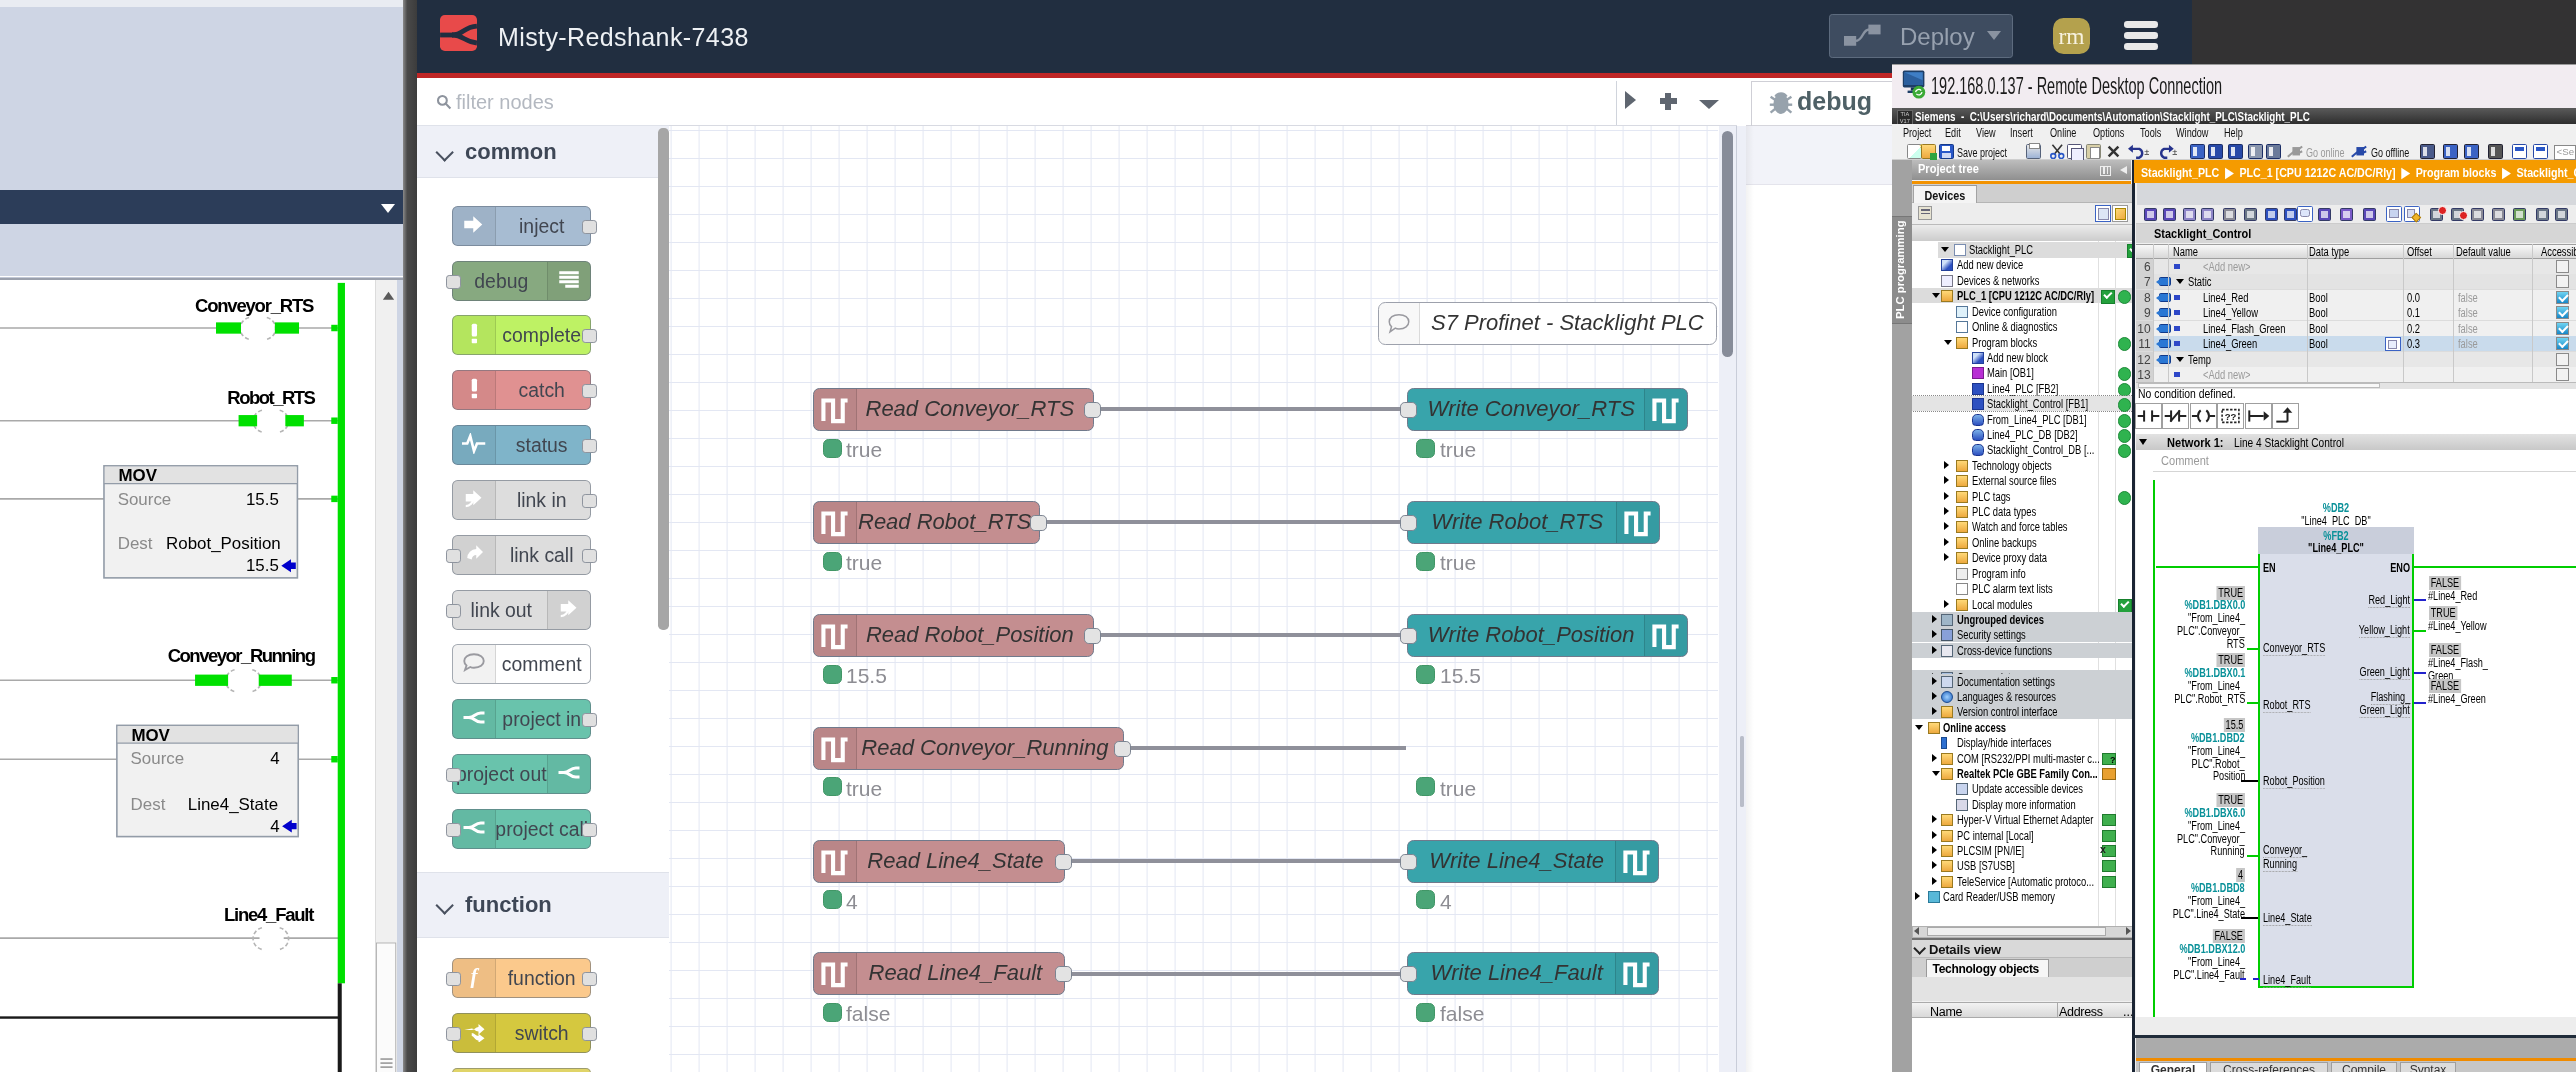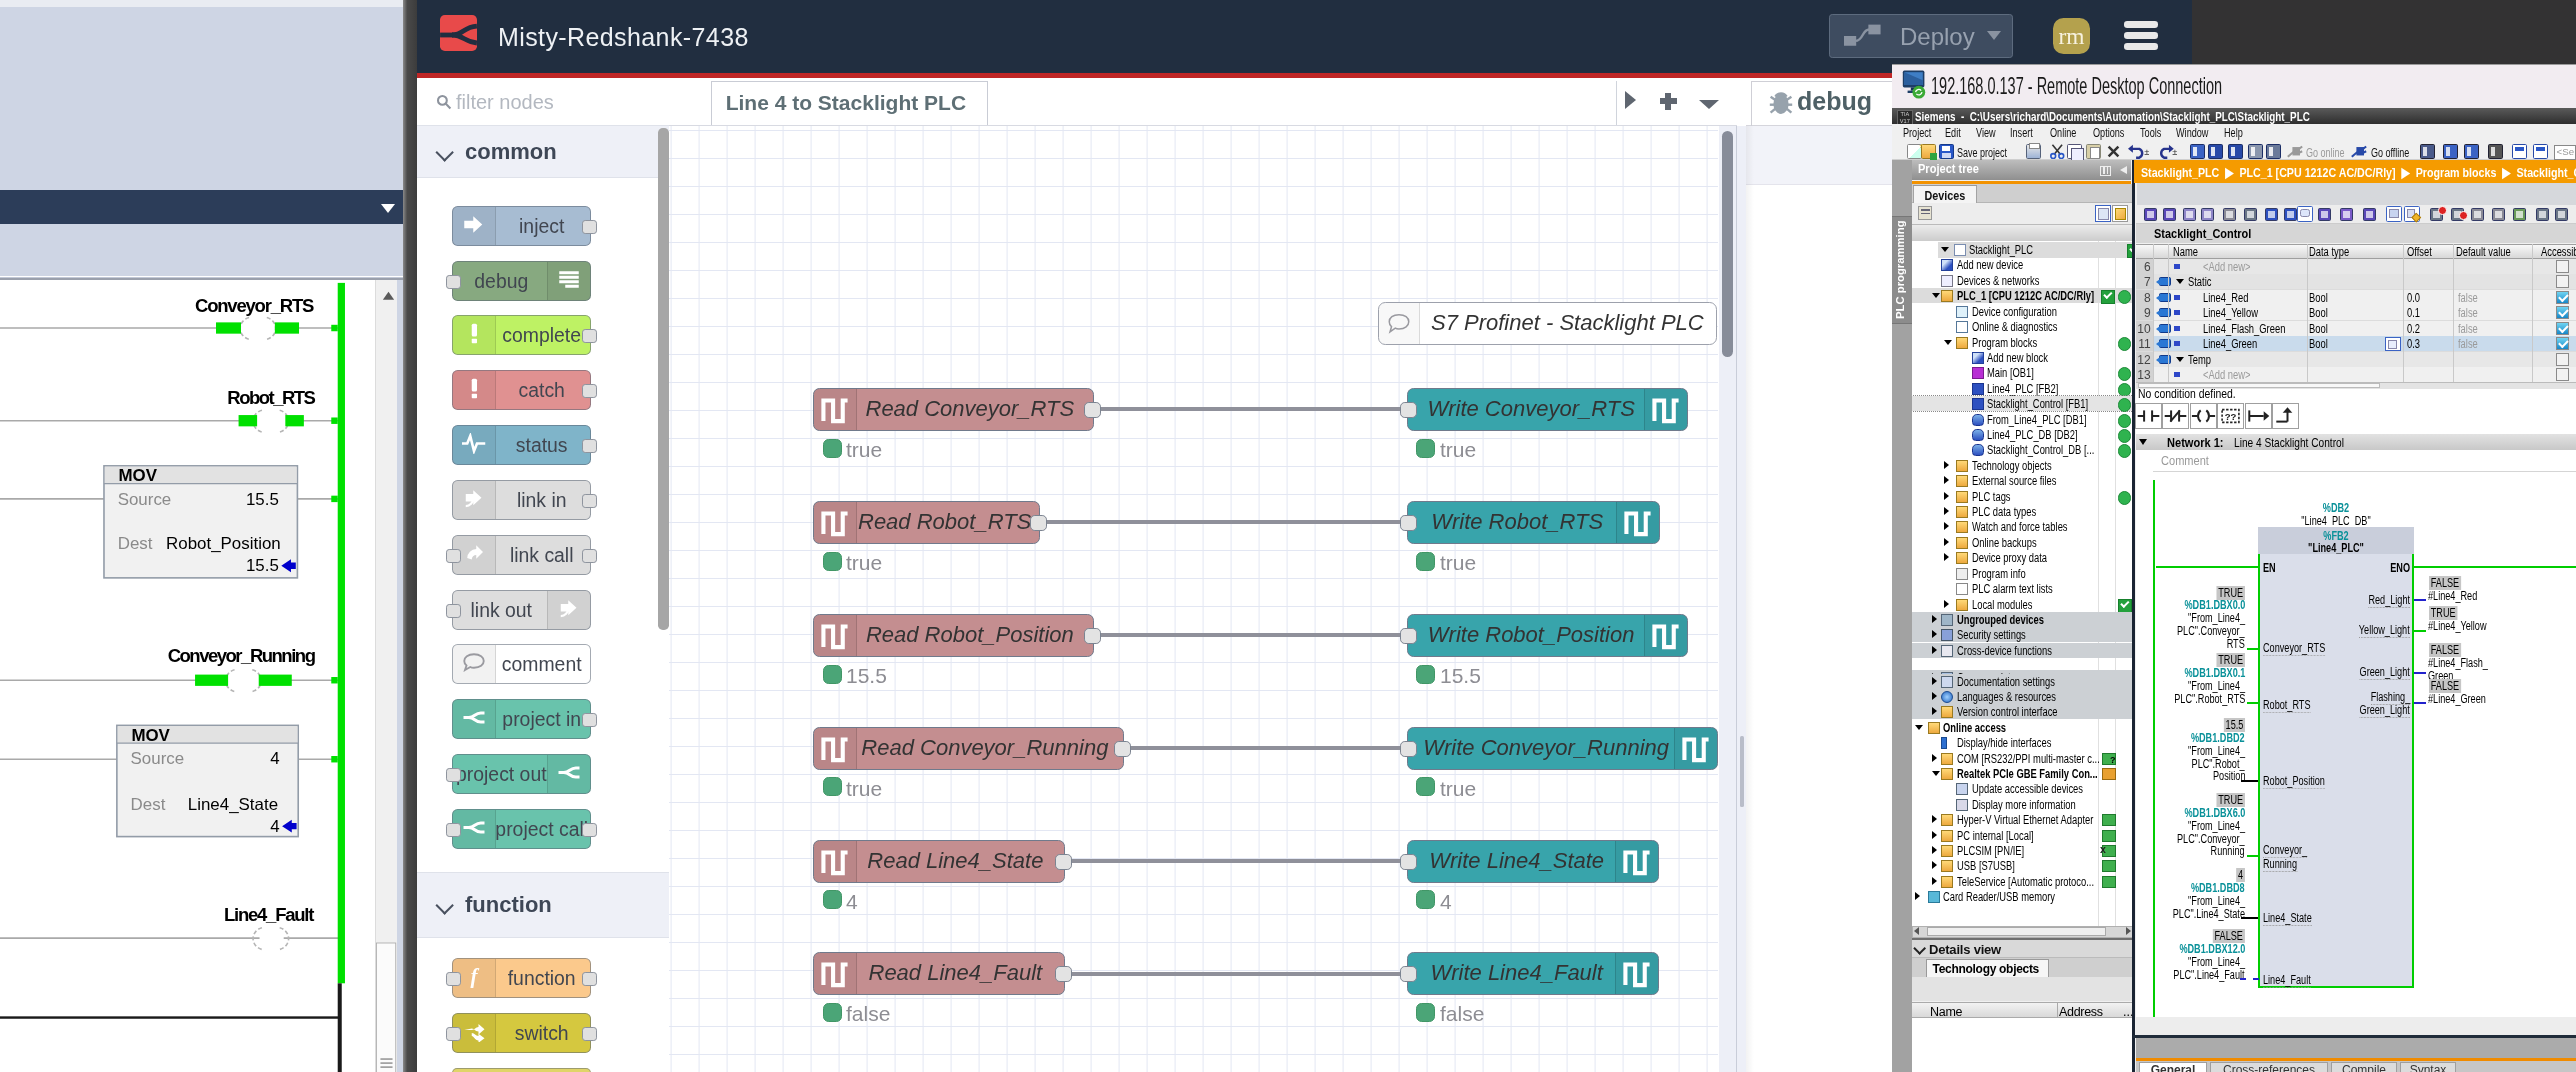--- a/index.html
+++ b/index.html
@@ -456,23 +456,20 @@
             </g>
           </svg></div>
       </div>
 <div class="lbl" style="left:42px;right:1.6px;">switch</div>
 <div class="pport l"></div>
 <div class="pport r"></div>
 </div>
 <div class="abs" style="left:452px;top:1068px;width:139px;height:4.8px;background:#e0d468;border:1.2px solid rgba(90,100,115,0.5);border-bottom:none;border-radius:5.6px 5.6px 0 0;box-sizing:border-box;"></div>
 <div class="abs" style="left:658px;top:128px;width:10.5px;height:502px;background:#a6a6a6;border-radius:4.8px;"></div>
     <div class="abs" id="tabbar"></div>
-<div class="abs" id="tab1">
-      <span>Line 4 to Stacklight PLC</span>
-    </div>
 <div class="abs" style="left:1616px;top:81px;width:0.8px;height:44px;background:#d0d4dc;"></div>
 <div class="abs" style="left:1625px;top:91px;width:0;height:0;border-top:9.7px solid transparent;border-bottom:9.7px solid transparent;border-left:11.3px solid #5f6670;"></div>
 <div class="abs" style="left:1660px;top:98px;width:17px;height:5.6px;background:#5f6670;"></div>
 <div class="abs" style="left:1665px;top:93px;width:5.6px;height:17px;background:#5f6670;"></div>
 <div class="abs" style="left:1699px;top:100px;width:0;height:0;border-left:10.5px solid transparent;border-right:10.5px solid transparent;border-top:9px solid #5f6670;"></div>
 <div class="abs" id="canvas"></div>
 <div class="ccomment" style="left:1378px;top:302px;width:339px;height:43px;">
       <div class="ic">
         <div style="position:absolute;left:8px;top:9px;"><svg width="24" height="23.4" viewBox="0 0 32 30">
             <path d="M16,3 c8,0 13,4 13,9.5 c0,5.5 -5,9.5 -13,9.5 c-2,0 -4,-0.4 -5,-1 l-7,5 2,-7 c-2,-1.6 -3,-4 -3,-6.5 c0,-5.5 5,-9.5 13,-9.5 z" fill="none" stroke="#9a9aa0" stroke-width="2"></path>
@@ -551,29 +548,20 @@
 <div class="stxt" style="left:1440px;top:664px;">15.5</div>
 <div class="wire" style="left:1124px;top:746px;width:282px;"></div>
 <div class="cnode read" style="left:813px;top:727px;width:311px;height:43px;">
       <div class="cicon l">
         <div style="position:absolute;left:6.5px;top:3.2px;"><svg width="29" height="34" viewBox="0 0 24 28">
             <path d="M2,24 L2,7 L10,7 L10,24 L18,24 L18,7 L22,7" stroke="#fff" stroke-width="3.4" fill="none"></path>
           </svg></div>
       </div>
       <div class="lbl" style="top:6.5px;left:44px;right:11.3px;">Read Conveyor_Running</div>
       <div class="cport r"></div>
-    </div>
-<div class="cnode write" style="left:1407px;top:727px;width:311px;height:43px;">
-      <div class="cicon r">
-        <div style="position:absolute;left:6.5px;top:3.2px;"><svg width="29" height="34" viewBox="0 0 24 28">
-            <path d="M2,24 L2,7 L10,7 L10,24 L18,24 L18,7 L22,7" stroke="#fff" stroke-width="3.4" fill="none"></path>
-          </svg></div>
-      </div>
-      <div class="lbl" style="top:6.5px;right:44px;left:11.3px;">Write Conveyor_Running</div>
-      <div class="cport l"></div>
     </div>
 <div class="sdot" style="left:823px;top:777px;"></div>
 <div class="stxt" style="left:846px;top:777px;">true</div>
 <div class="sdot" style="left:1416px;top:777px;"></div>
 <div class="stxt" style="left:1440px;top:777px;">true</div>
 <div class="wire" style="left:1065px;top:859px;width:342px;"></div>
 <div class="cnode read" style="left:813px;top:840px;width:252px;height:43px;">
       <div class="cicon l">
         <div style="position:absolute;left:6.5px;top:3.2px;"><svg width="29" height="34" viewBox="0 0 24 28">
             <path d="M2,24 L2,7 L10,7 L10,24 L18,24 L18,7 L22,7" stroke="#fff" stroke-width="3.4" fill="none"></path>

